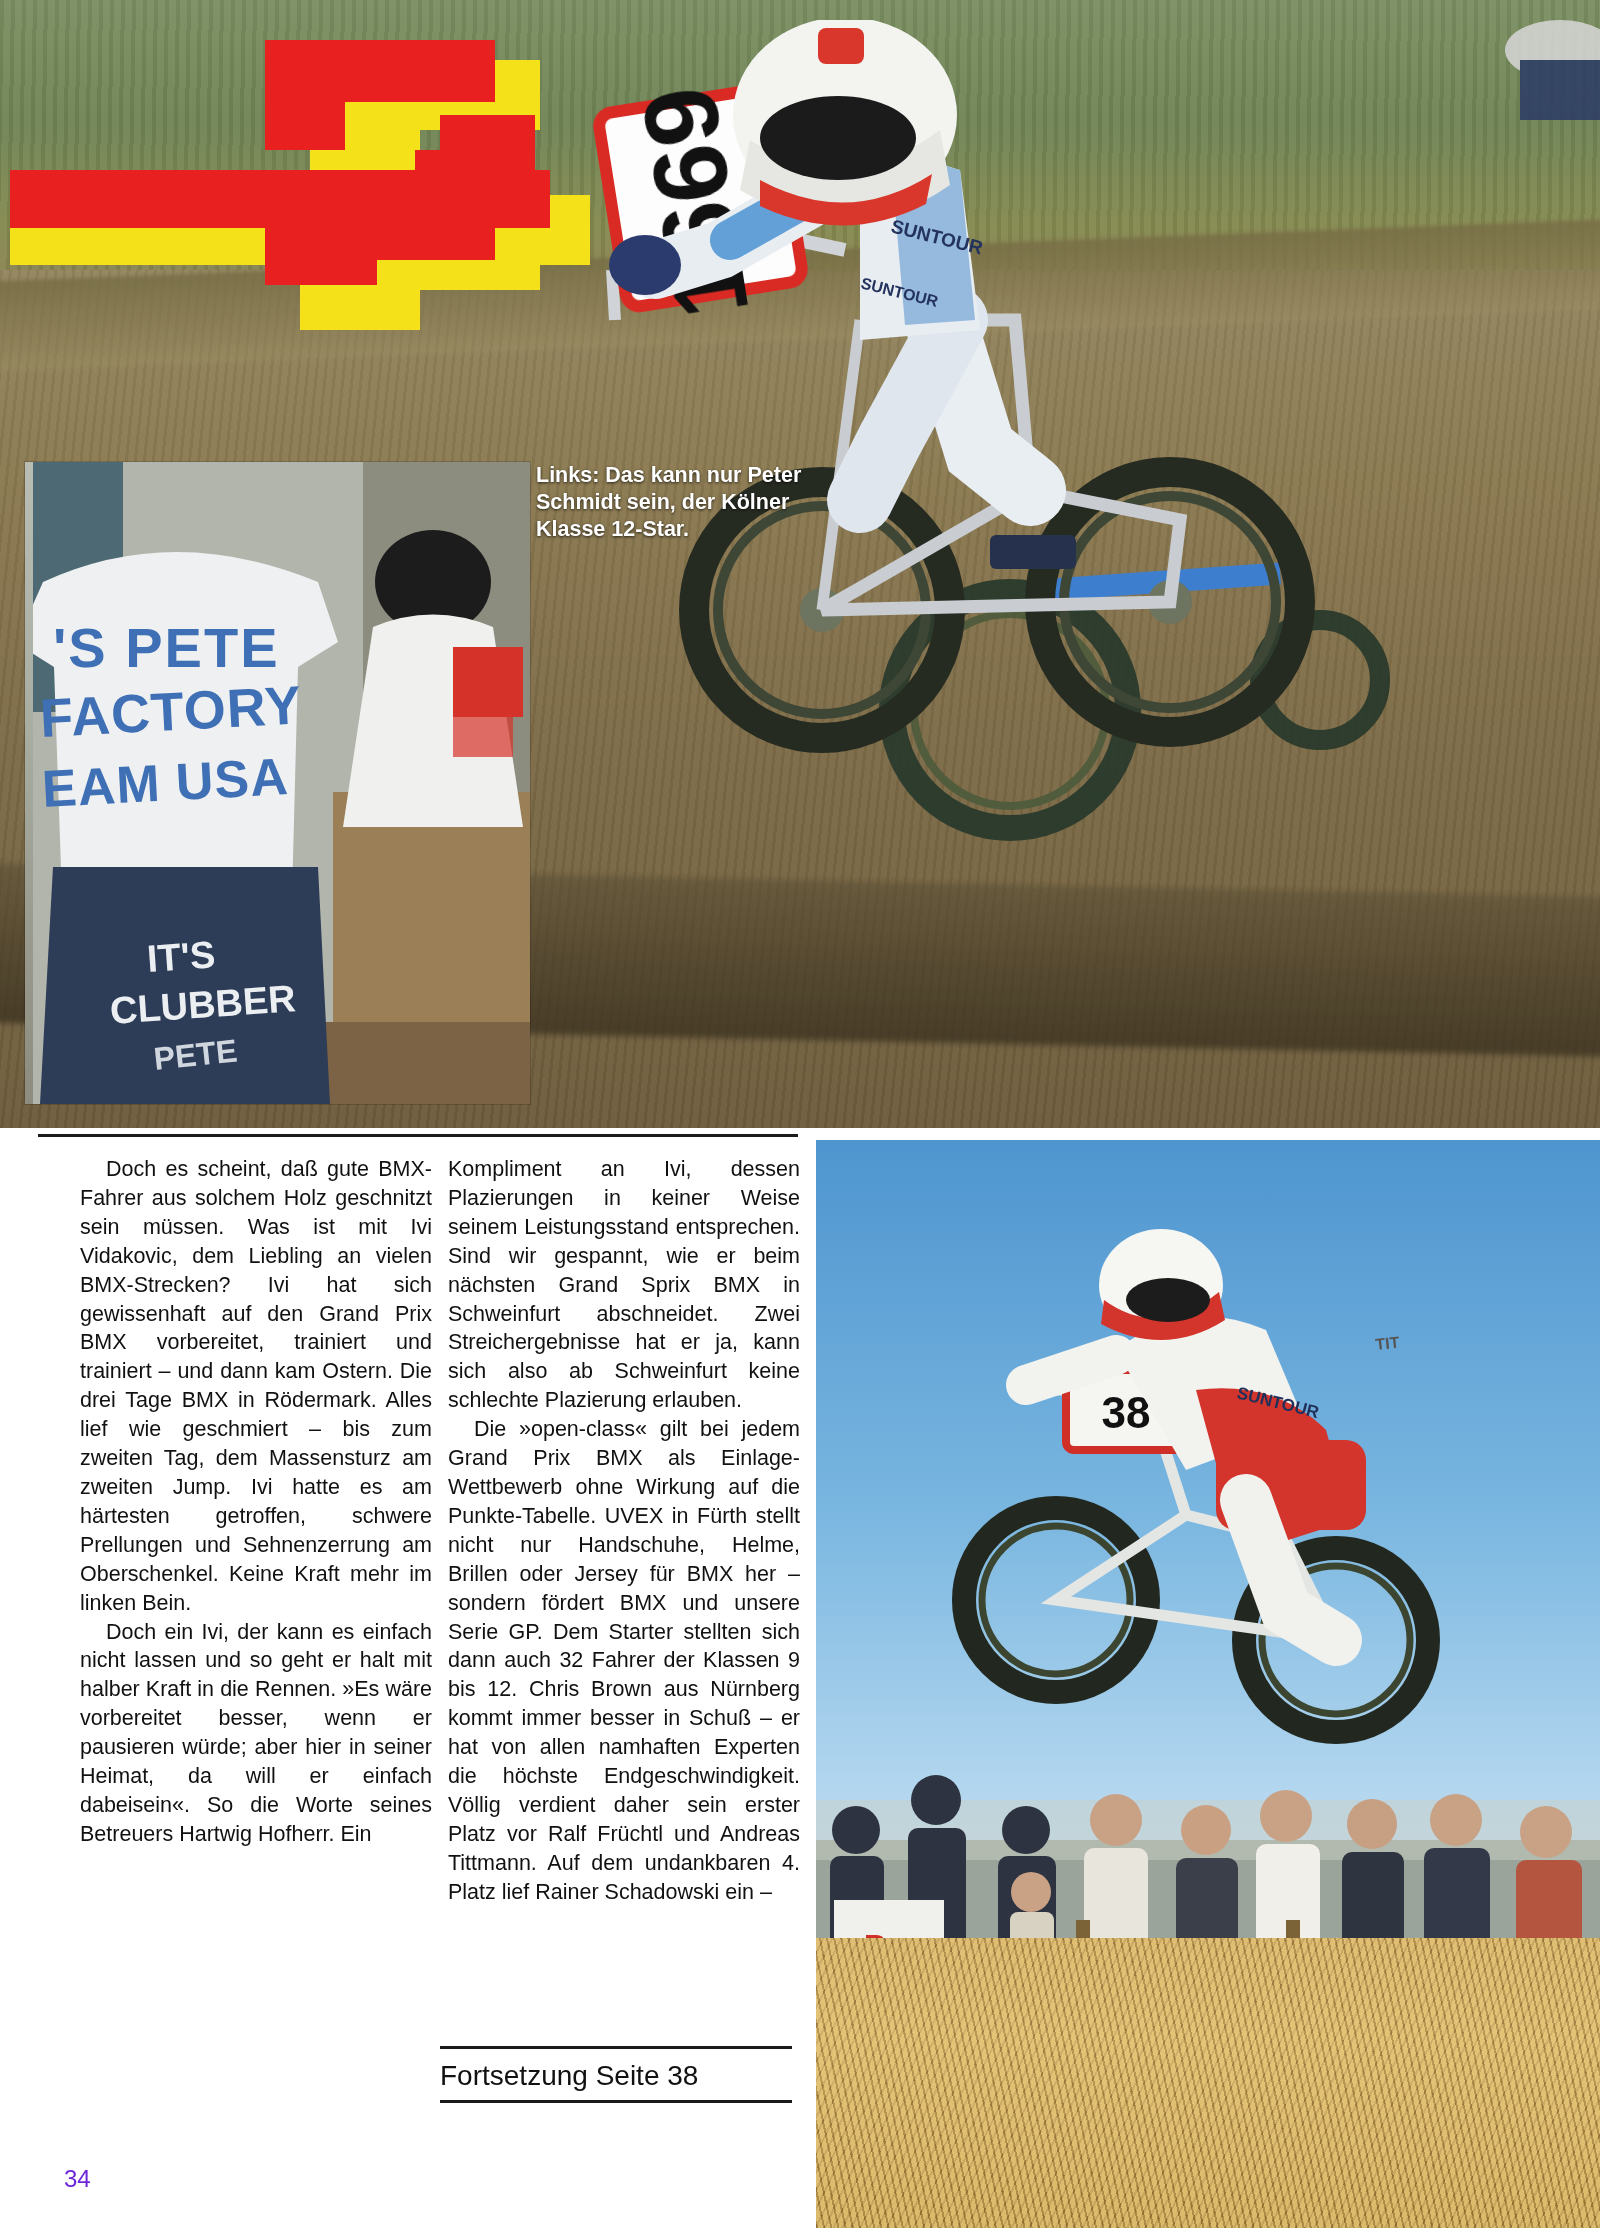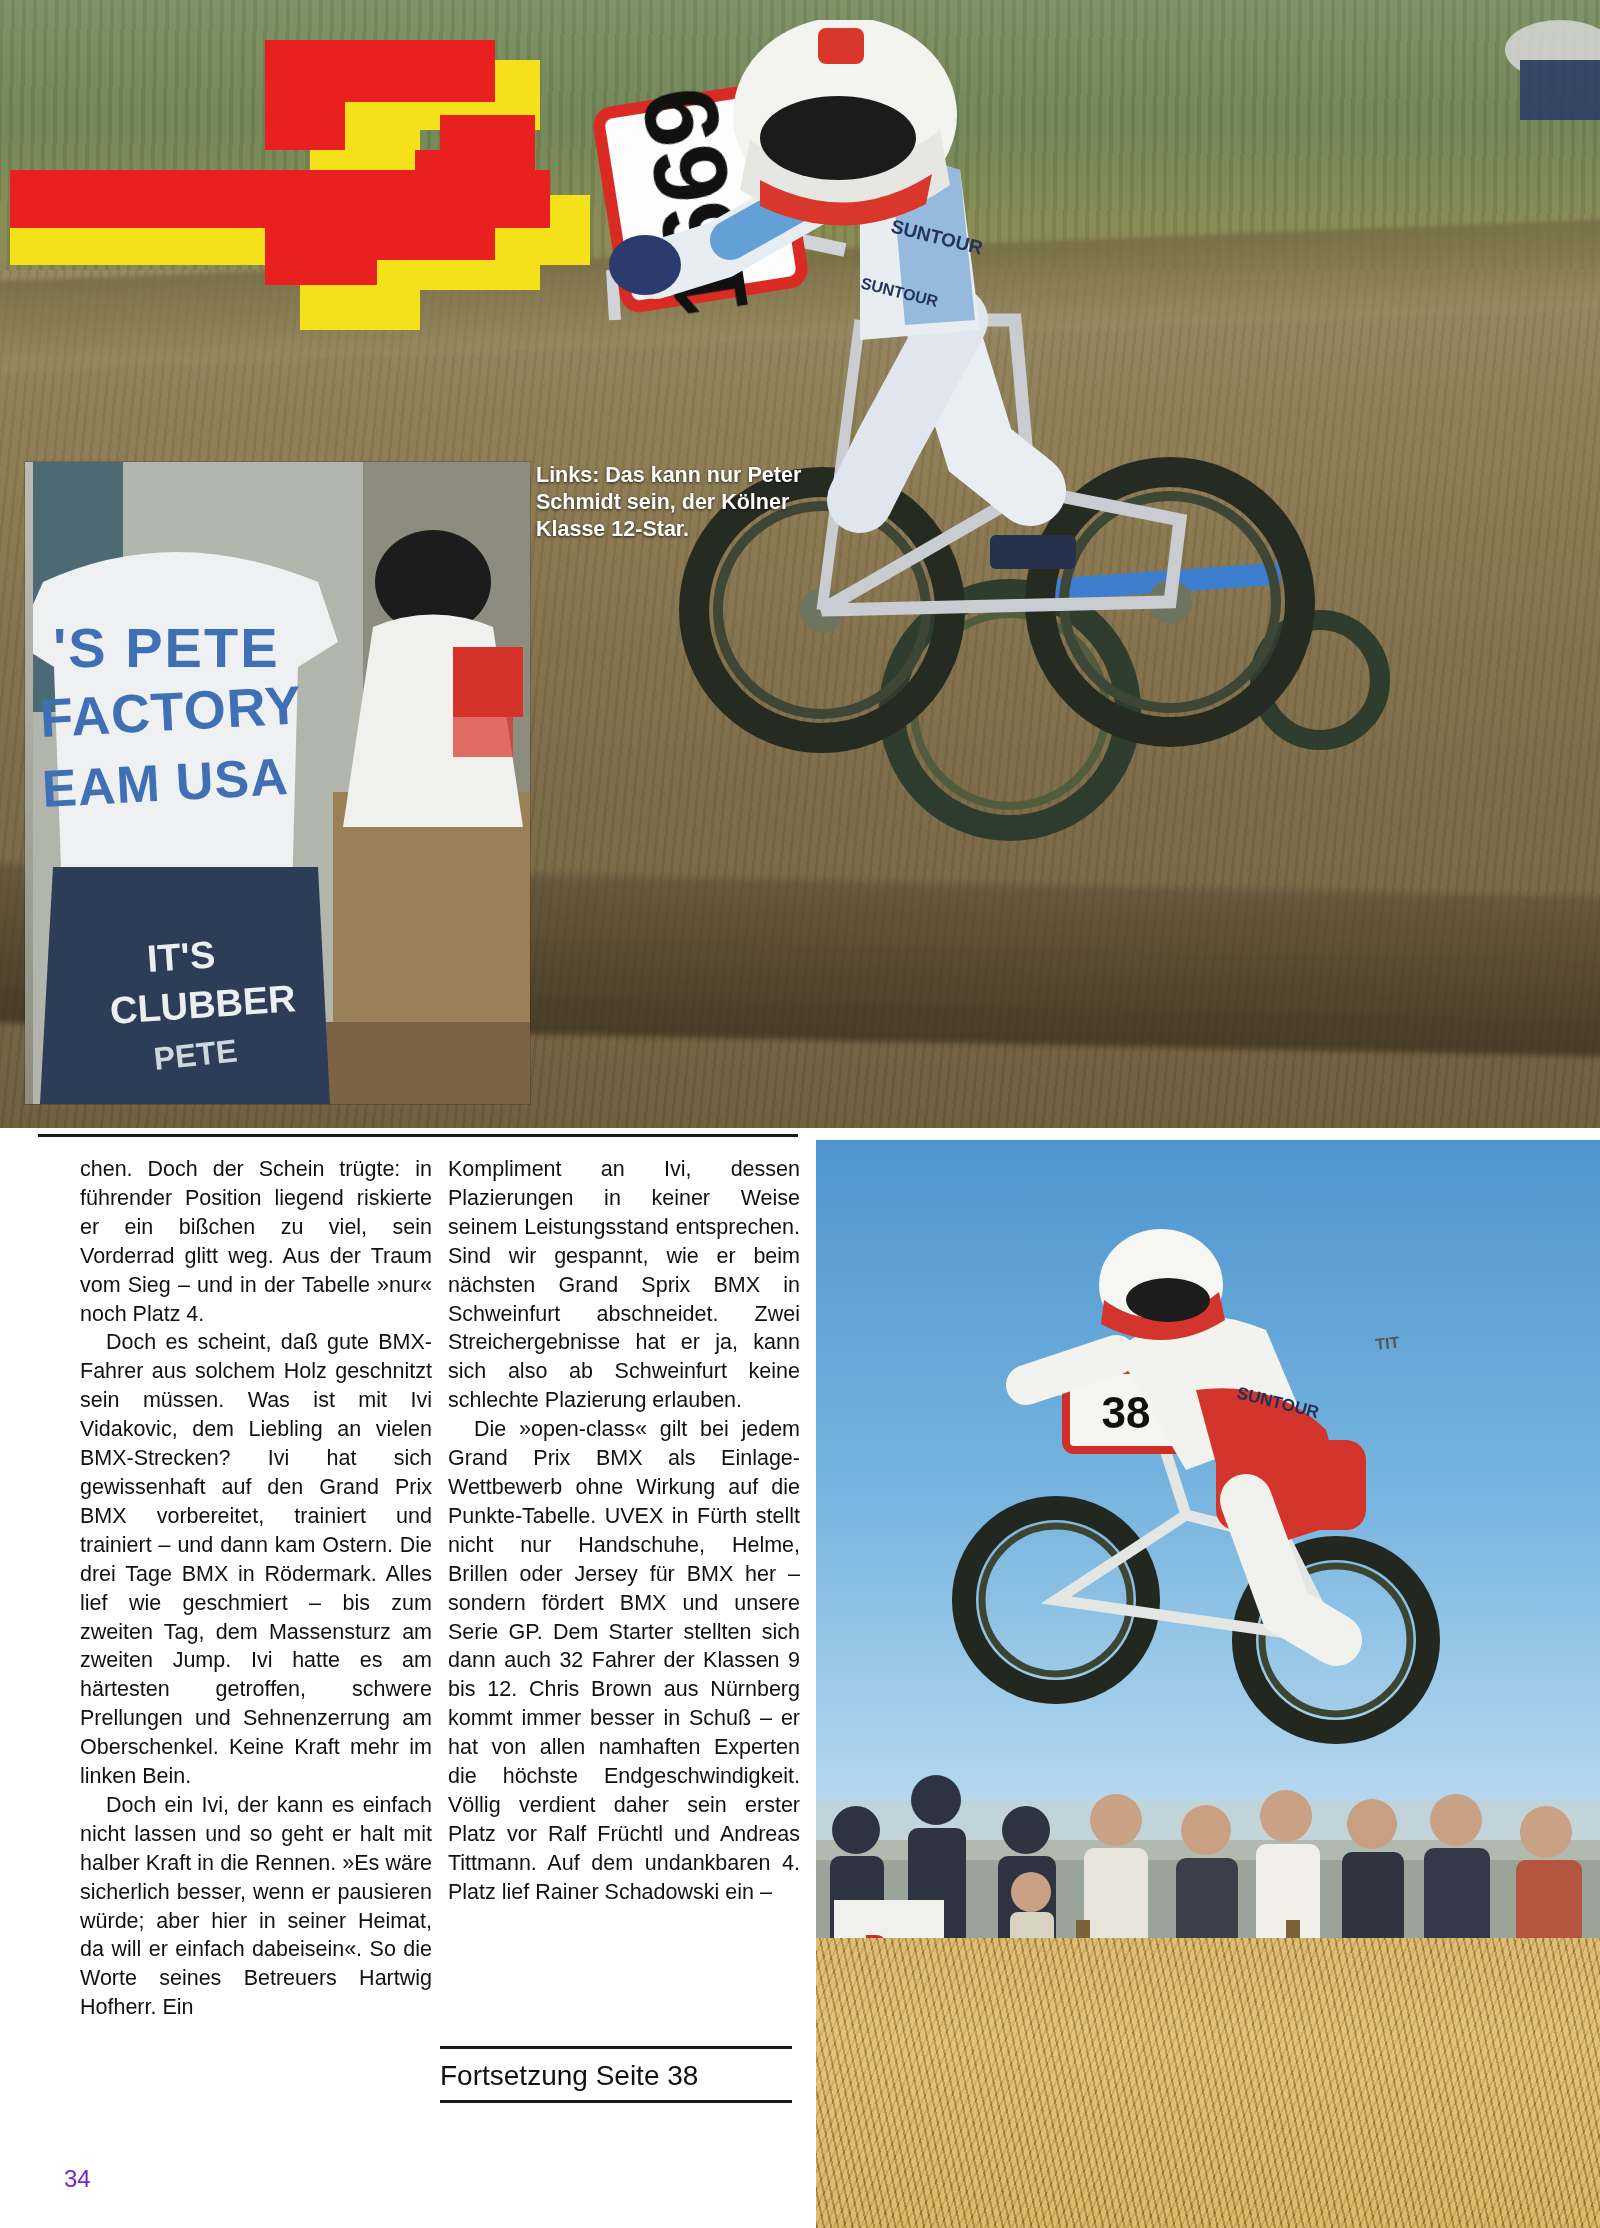--- a/index.html
+++ b/index.html
@@ -289,23 +289,22 @@
 
   <div class="captions">
     <p>Links: Das kann nur Peter Schmidt sein, der Kölner Klasse 12-Star.</p>
   </div>
 </div>
 
 <div class="lower"></div>
 <div class="rule-top"></div>
 
 <div class="col" id="col1">
-  <p class="first">chen. Doch der Schein trügte: in führender Position liegend riskierte er ein bißchen zu viel, sein Vorderrad glitt weg. Aus der Traum vom Sieg – und in der Tabelle »nur« noch Platz 4.</p>
   <p>Doch es scheint, daß gute BMX-Fahrer aus solchem Holz geschnitzt sein müssen. Was ist mit Ivi Vidakovic, dem Liebling an vielen BMX-Strecken? Ivi hat sich gewissenhaft auf den Grand Prix BMX vorbereitet, trainiert und trainiert – und dann kam Ostern. Die drei Tage BMX in Rödermark. Alles lief wie geschmiert – bis zum zweiten Tag, dem Massensturz am zweiten Jump. Ivi hatte es am härtesten getroffen, schwere Prellungen und Sehnenzerrung am Oberschenkel. Keine Kraft mehr im linken Bein.</p>
-  <p>Doch ein Ivi, der kann es einfach nicht lassen und so geht er halt mit halber Kraft in die Rennen. »Es wäre sicherlich besser, wenn er pausieren würde; aber hier in seiner Heimat, da will er einfach dabeisein«. So die Worte seines Betreuers Hartwig Hofherr. Ein</p>
+  <p>Doch ein Ivi, der kann es einfach nicht lassen und so geht er halt mit halber Kraft in die Rennen. »Es wäre vorbereitet besser, wenn er pausieren würde; aber hier in seiner Heimat, da will er einfach dabeisein«. So die Worte seines Betreuers Hartwig Hofherr. Ein</p>
 </div>
 
 <div class="col" id="col2">
   <p class="first">Kompliment an Ivi, dessen Plazierungen in keiner Weise seinem Leistungsstand entsprechen. Sind wir gespannt, wie er beim nächsten Grand Sprix BMX in Schweinfurt abschneidet. Zwei Streichergebnisse hat er ja, kann sich also ab Schweinfurt keine schlechte Plazierung erlauben.</p>
   <p>Die »open-class« gilt bei jedem Grand Prix BMX als Einlage-Wettbewerb ohne Wirkung auf die Punkte-Tabelle. UVEX in Fürth stellt nicht nur Handschuhe, Helme, Brillen oder Jersey für BMX her – sondern fördert BMX und unsere Serie GP. Dem Starter stellten sich dann auch 32 Fahrer der Klassen 9 bis 12. Chris Brown aus Nürnberg kommt immer besser in Schuß – er hat von allen namhaften Experten die höchste Endgeschwindigkeit. Völlig verdient daher sein erster Platz vor Ralf Früchtl und Andreas Tittmann. Auf dem undankbaren 4. Platz lief Rainer Schadowski ein –</p>
 </div>
 
 <div class="cont-rule-a"></div>
 <div class="cont-label">Fortsetzung Seite 38</div>
 <div class="cont-rule-b"></div>

